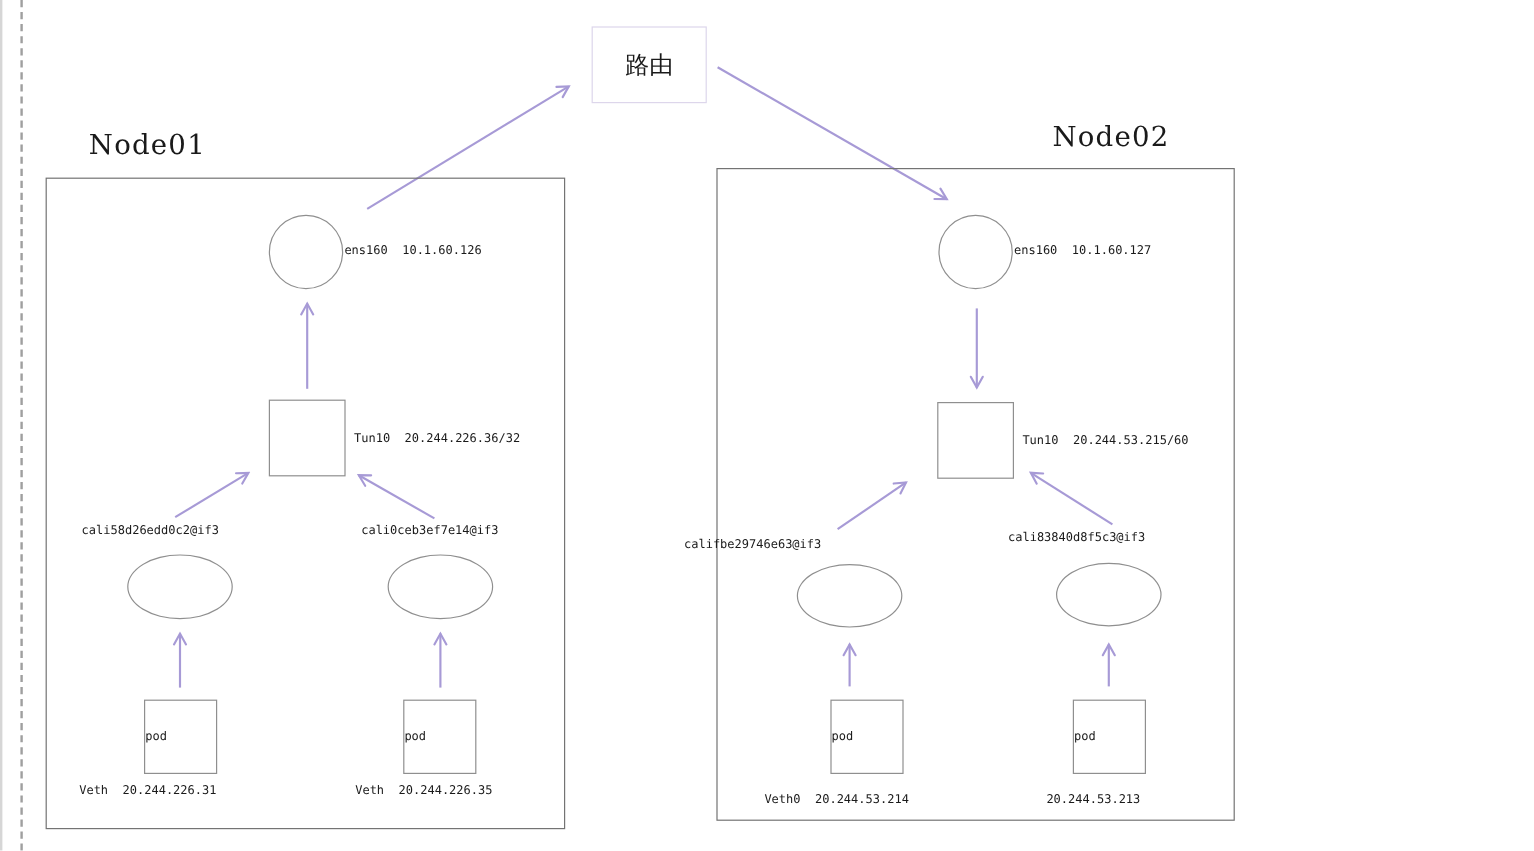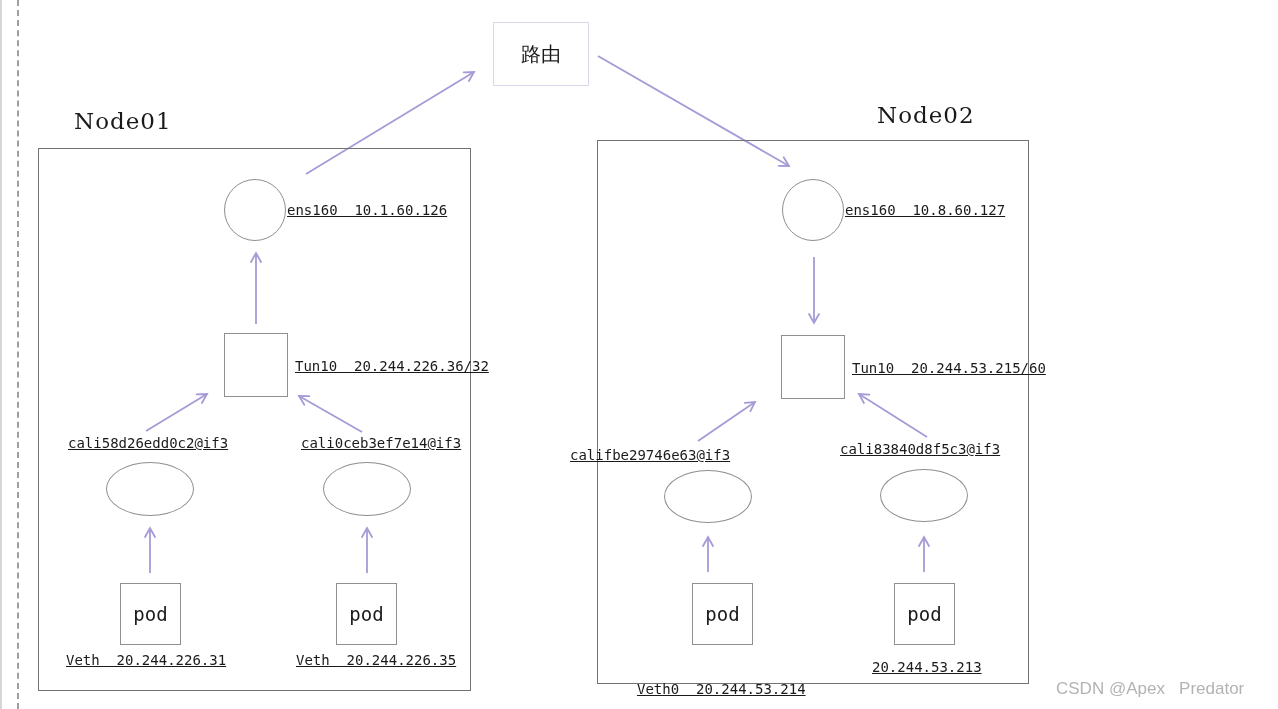--- a/index.html
+++ b/index.html
@@ -11,22 +11,22 @@
   .arrows line{stroke:var(--arrow,#a79ad6);stroke-width:1.8;}
   .arrows .ah{stroke:var(--arrow,#a79ad6);stroke-width:1.8;fill:none;stroke-linecap:round;}
   .box{position:absolute;box-sizing:border-box;border:1px solid var(--node-border,#737373);background:transparent;}
   .router{position:absolute;left:493px;top:22px;width:96px;height:64px;box-sizing:border-box;
           border:1px solid var(--router-border,#ddd6eb);display:flex;align-items:center;justify-content:center;
           font-family:"DejaVu Serif","Liberation Serif",serif;font-size:20px;}
   .node-title{position:absolute;font-family:"DejaVu Serif","Liberation Serif",serif;font-size:23px;letter-spacing:1px;}
   .circle{position:absolute;box-sizing:border-box;border:1px solid var(--shape-border,#8f8f8f);border-radius:50%;}
   .square{position:absolute;box-sizing:border-box;border:1px solid var(--shape-border,#8f8f8f);}
   .pod{position:absolute;box-sizing:border-box;border:1px solid var(--shape-border,#8f8f8f);
-       display:flex;align-items:center;justify-content:center;font-size:19px;}
-  .lbl{position:absolute;font-size:14px;white-space:pre;line-height:16px;text-decoration:underline;}
+       display:flex;align-items:center;font-size:10px;}
+  .lbl{position:absolute;font-size:10px;white-space:pre;line-height:16px;}
   .watermark{position:absolute;left:1056px;top:679px;font-family:"Liberation Sans","DejaVu Sans",sans-serif;
              font-size:17px;color:var(--watermark,#b3b3b3);white-space:pre;}
 </style>
 </head>
 <body>
 
 <div class="canvas">
 
   <div class="guide-solid"></div>
   <div class="guide-dashed"></div>
@@ -75,33 +75,32 @@
   <div class="pod" style="left:336px;top:583px;width:61px;height:62px;">
     <span>pod</span>
   </div>
   <div class="lbl" style="left:66px;top:652px;">Veth  20.244.226.31</div>
   <div class="lbl" style="left:296px;top:652px;">Veth  20.244.226.35</div>
 
   <div class="node-title" style="left:877px;top:102px;text-align:right;">Node02</div>
   <div class="box" style="left:597px;top:140px;width:432px;height:544px;"></div>
 
   <div class="circle" style="left:782px;top:179px;width:62px;height:62px;"></div>
-  <div class="lbl" style="left:845px;top:202px;">ens160  10.8.60.127</div>
+  <div class="lbl" style="left:845px;top:202px;">ens160  10.1.60.127</div>
 
   <div class="square" style="left:781px;top:335px;width:64px;height:64px;"></div>
   <div class="lbl" style="left:852px;top:360px;">Tun10  20.244.53.215/60</div>
 
   <div class="lbl" style="left:570px;top:447px;">califbe29746e63@if3</div>
   <div class="lbl" style="left:840px;top:441px;">cali83840d8f5c3@if3</div>
   <div class="circle" style="left:664px;top:470px;width:88px;height:53px;"></div>
   <div class="circle" style="left:880px;top:469px;width:88px;height:53px;"></div>
 
   <div class="pod" style="left:692px;top:583px;width:61px;height:62px;">
     <span>pod</span>
   </div>
   <div class="pod" style="left:894px;top:583px;width:61px;height:62px;">
     <span>pod</span>
   </div>
-  <div class="lbl" style="left:637px;top:659px;margin-top:22px;">Veth0  20.244.53.214</div>
+  <div class="lbl" style="left:637px;top:659px;">Veth0  20.244.53.214</div>
   <div class="lbl" style="left:872px;top:659px;">20.244.53.213</div>
 
-  <div class="watermark">CSDN @Apex   Predator</div>
 </div>
 
 </body></html>

